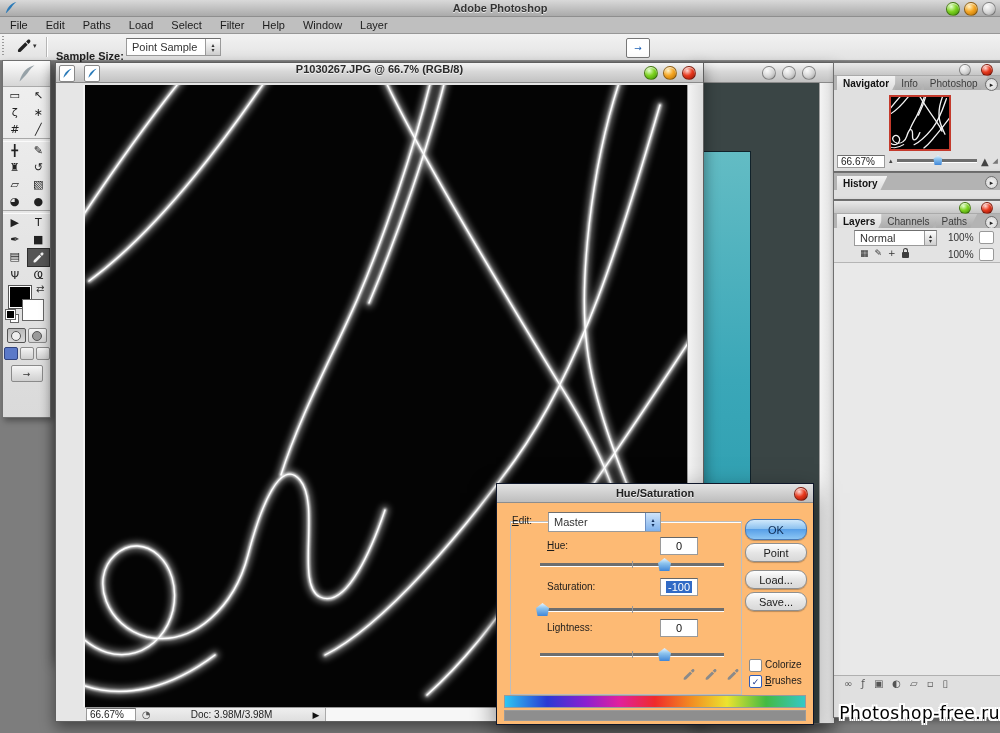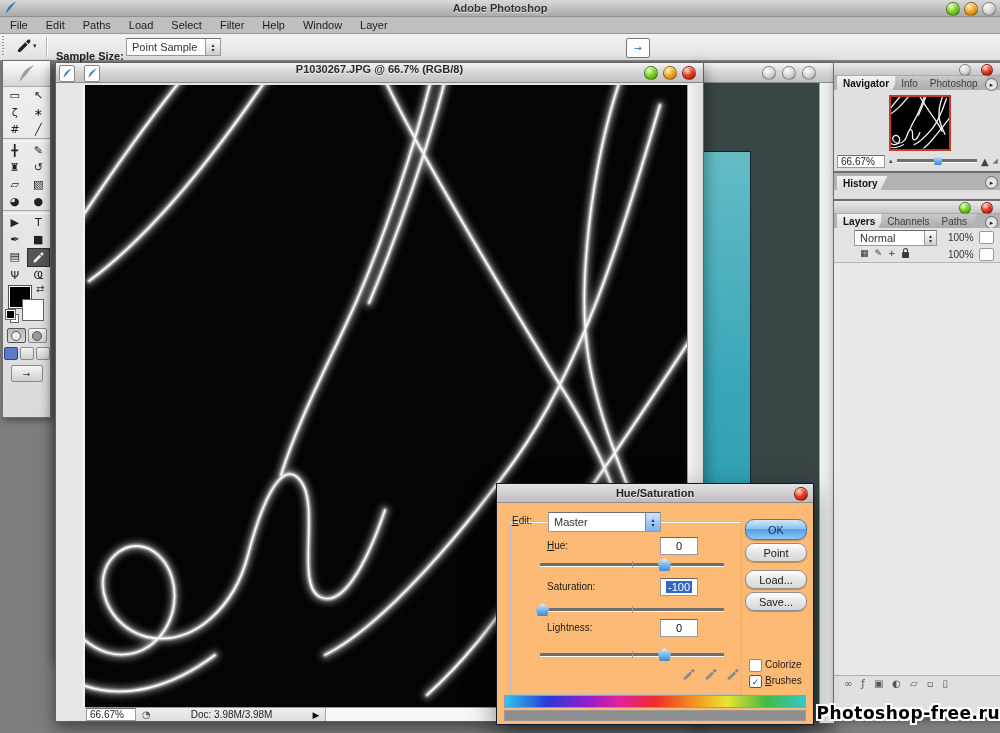--- a/index.html
+++ b/index.html
@@ -130,21 +130,21 @@
     border-color:#4a7ab5;font-weight:normal;color:#0d2c55}
   .cbx{width:11px;height:11px;background:#fff;border:1px solid #8a8a8a;border-radius:2px;
     display:flex;align-items:center;justify-content:center;font-size:9px;color:#16328c;line-height:0}
   .cbx.checked{border-color:#2f5bb7}
   .rainbow{background:linear-gradient(90deg,#2ec6f2 0%,#2a3ad4 14%,#8c1fd0 27%,#e0219e 38%,
     #ef2b2b 50%,#f28c21 62%,#ece32f 74%,#43ba43 87%,#35c8c8 100%);border:1px solid #9a9a9a}
   .graybar{background:#8e8e8e;border:1px solid #9a9a9a}
   .edrop{color:#8a8a8a}
 
   
-  .watermark{right:0;top:703px;font-size:17px;font-weight:bold;color:#000;letter-spacing:.5px;
+  .watermark{right:0;top:703px;font-size:17px;font-weight:normal;color:#000;letter-spacing:.5px;
     text-shadow:-2px -2px 0 #fff,2px -2px 0 #fff,-2px 2px 0 #fff,2px 2px 0 #fff,0 -2px 0 #fff,0 2px 0 #fff,-2px 0 0 #fff,2px 0 0 #fff;
     z-index:60;font-family:"DejaVu Sans",sans-serif}
 </style>
 </head>
 <body>
 
 <svg width="0" height="0" style="position:absolute">
   <defs>
     <filter id="fb1" x="-30%" y="-30%" width="160%" height="160%">
         <feGaussianBlur stdDeviation="1"></feGaussianBlur>

